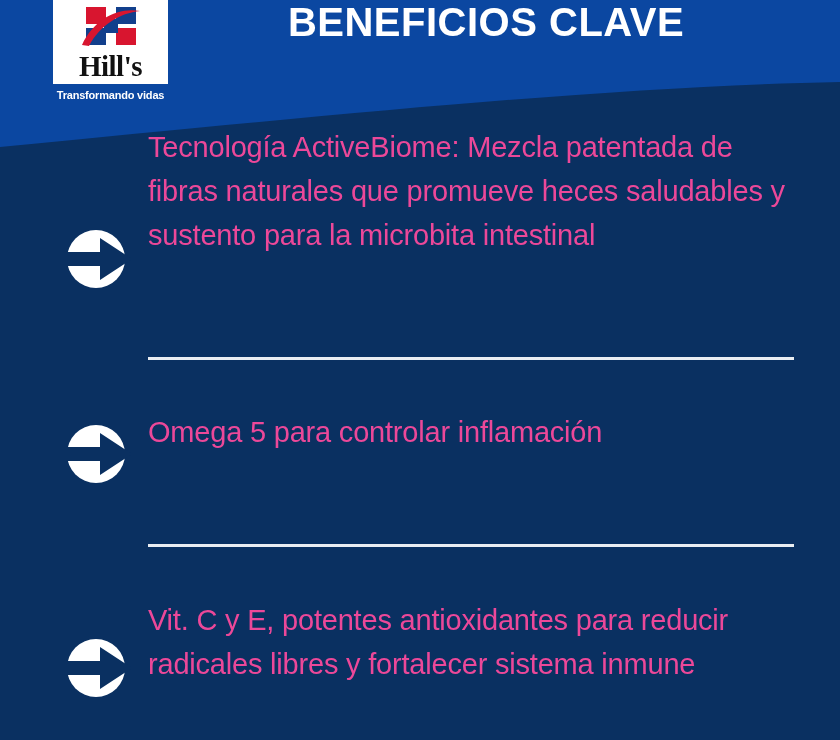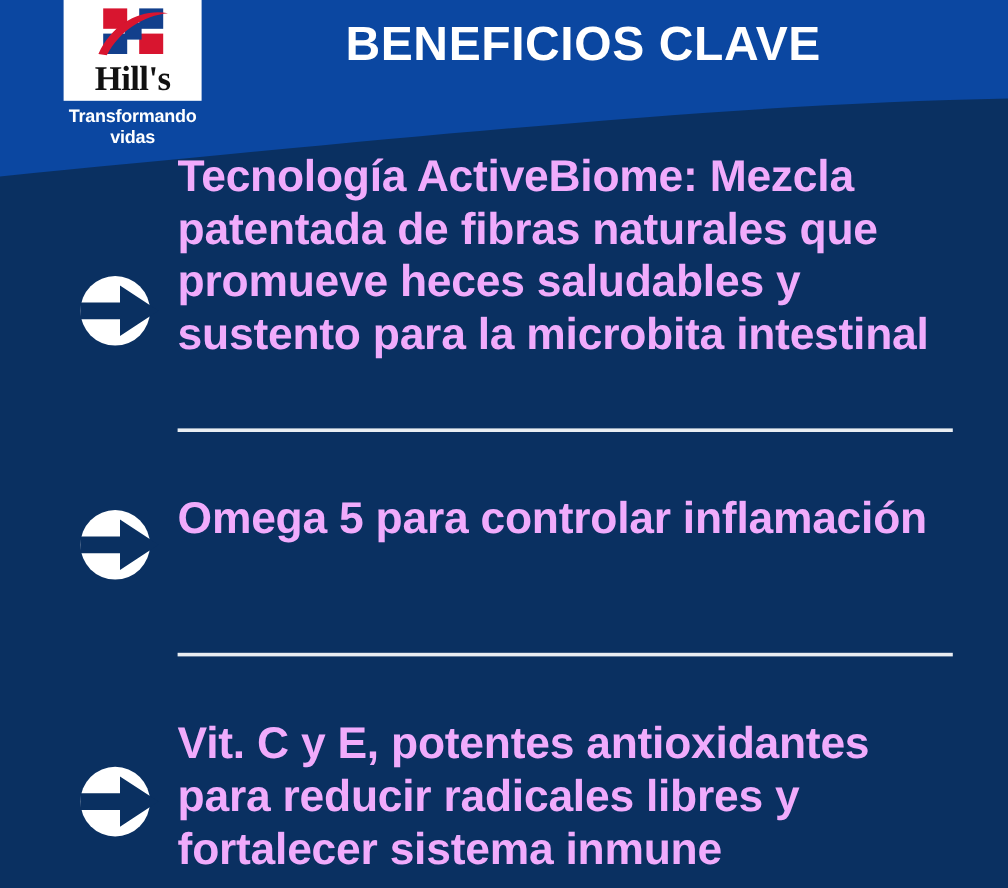--- a/index.html
+++ b/index.html
@@ -64,30 +64,30 @@
     font-weight: bold;
     font-size: 29px;
     line-height: 30px;
     color: #111111;
     letter-spacing: -0.5px;
   }
   .logo-tagline {
     margin-top: 5px;
     text-align: center;
     color: #ffffff;
-    font-size: 15px;
+    font-size: 11px;
     font-weight: bold;
     letter-spacing: -0.2px;
     width: 115px;
   }
 
   .header-title {
     position: absolute;
     left: 236px;
-    top: 15px;
+    top: 0;
     width: 500px;
     text-align: center;
     color: #ffffff;
     font-size: 40px;
     font-weight: bold;
     letter-spacing: 0.5px;
     z-index: 5;
     white-space: nowrap;
   }
 
@@ -101,24 +101,24 @@
   .benefit-icon {
     position: absolute;
     left: 62px;
     width: 72px;
     height: 68px;
   }
   .benefit-text {
     position: absolute;
     left: 148px;
     width: 655px;
-    color: #f0abfc;
-    font-size: 37px;
+    color: #ec4899;
+    font-size: 29px;
     line-height: 44px;
-    font-weight: bold;
+    font-weight: normal;
     letter-spacing: -0.2px;
   }
 
   .divider {
     position: absolute;
     left: 148px;
     width: 646px;
     height: 3px;
     background: #e9edf2;
     z-index: 4;

